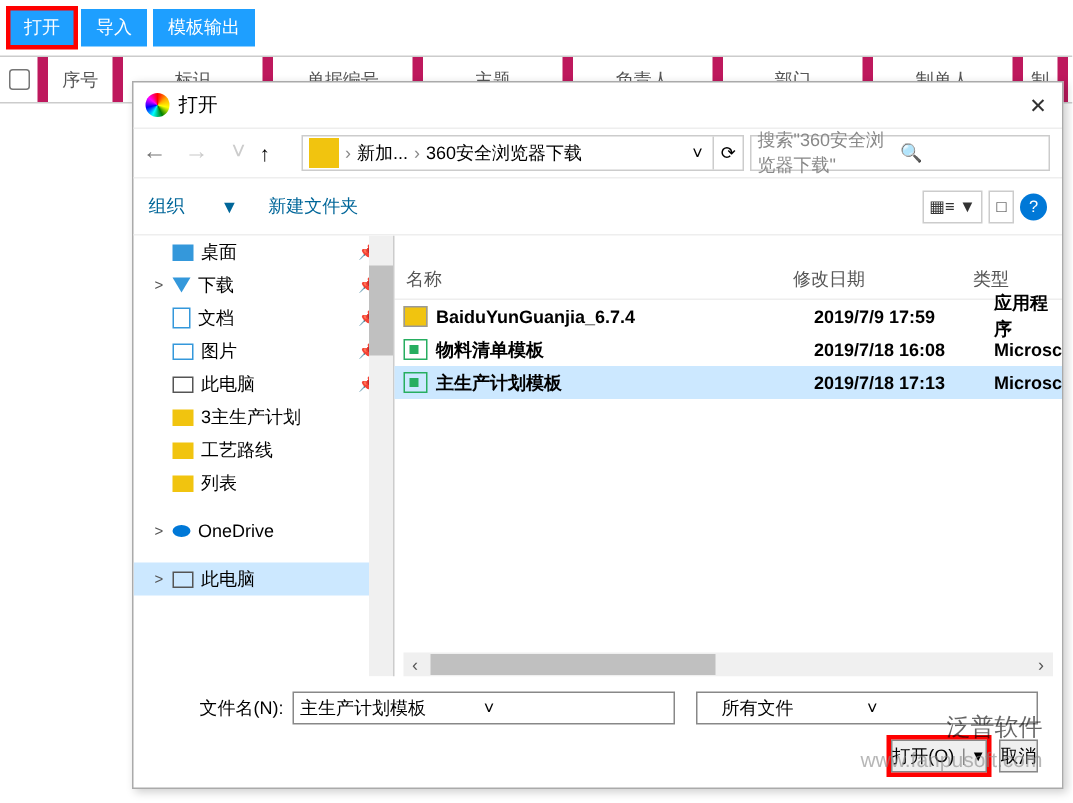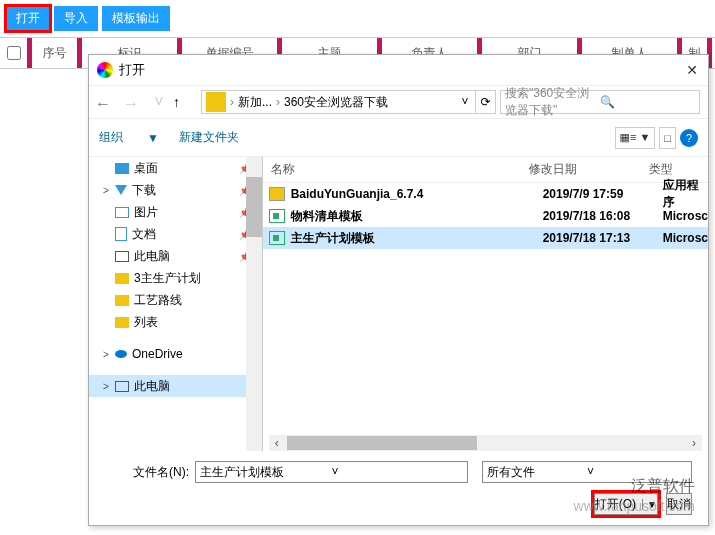--- a/index.html
+++ b/index.html
@@ -1,21 +1,21 @@
 <!DOCTYPE html>
 <html><head>
 <meta charset="utf-8">
 <style>
 * { box-sizing: border-box; margin: 0; padding: 0; font-family: "Microsoft YaHei", sans-serif; }
 body { width: 715px; height: 535px; background: #fff; position: relative; overflow: hidden; font-size: 12px; }
 .toolbar { display: flex; gap: 4px; padding: 6px; }
 .tbtn { background: #1e9fff; color: #fff; padding: 4px 10px; font-size: 12px; }
 .tbtn.hl { outline: 3px solid #ff0000; outline-offset: -1px; }
 .grid-head { display: flex; border-top: 1px solid #ccc; border-bottom: 1px solid #ccc; height: 32px; align-items: center; color: #555; }
-.grid-head > div { border-right: 5px solid #be185d; height: 100%; display: flex; align-items: center; justify-content: center; }
+.grid-head > div { border-right: 7px solid #be185d; height: 100%; display: flex; align-items: center; justify-content: center; }
 .gh-chk { width: 32px; }
 .gh-seq { width: 50px; }
 .gh-fill { width: 100px; }
 .gh-chk input { width: 14px; height: 14px; }
 .dialog { position: absolute; left: 88px; top: 54px; width: 621px; height: 472px; border: 1px solid #aaa; background: #fff; box-shadow: 2px 2px 6px rgba(0,0,0,0.2); display: flex; flex-direction: column; }
 .dtitle { display: flex; align-items: center; padding: 6px 8px; }
 .dtitle-icon { width: 16px; height: 16px; border-radius: 50%; background: conic-gradient(red,orange,yellow,green,cyan,blue,magenta,red); margin-right: 6px; }
 .dtitle-text { flex: 1; font-size: 13px; }
 .dclose { width: 16px; height: 16px; display: flex; align-items: center; justify-content: center; font-size: 14px; color: #333; }
 .dnav { display: flex; align-items: center; padding: 4px 0; border-top: 1px solid #eee; border-bottom: 1px solid #eee; height: 34px; }
@@ -44,21 +44,21 @@
 .i-desk { display: inline-block; width: 14px; height: 11px; background: #3498db; margin-right: 5px; }
 .i-dl { display: inline-block; width: 0; height: 0; border-left: 6px solid transparent; border-right: 6px solid transparent; border-top: 10px solid #3498db; margin-right: 5px; }
 .i-doc { display: inline-block; width: 12px; height: 14px; border: 1px solid #3498db; margin-right: 5px; }
 .i-pic { display: inline-block; width: 14px; height: 11px; border: 1px solid #3498db; margin-right: 5px; }
 .i-pc { display: inline-block; width: 14px; height: 11px; border: 1px solid #555; margin-right: 5px; }
 .i-od { display: inline-block; width: 12px; height: 8px; border-radius: 50%; background: #0078d7; margin-right: 5px; }
 .node.sel { background: #cce8ff; }
 .chev { width: 12px; color: #555; font-size: 10px; }
 .scroll-v { position: absolute; right: 0; top: 0; bottom: 0; width: 16px; background: #f0f0f0; }
 .scroll-thumb { background: #c0c0c0; width: 100%; height: 60px; margin-top: 20px; }
-.dlist { flex: 1; display: flex; flex-direction: column; }
+.dlist { flex: 1; display: flex; flex-direction: column; margin-top: 17px; }
 .dlist-head { display: flex; height: 26px; border-bottom: 1px solid #eee; align-items: center; color: #555; }
 .dlist-head > div { padding-left: 8px; }
 .col-name { width: 258px; }
 .col-date { width: 120px; }
 .col-type { flex: 1; }
 .frow { display: flex; height: 22px; align-items: center; padding-left: 6px; font-weight: bold; }
 .frow.sel { background: #cce8ff; }
 .ficon { width: 16px; height: 14px; margin-right: 6px; }
 .fi-exe { background: #f1c40f; border: 1px solid #999; }
 .fi-xls { border: 1px solid #27ae60; position: relative; }
@@ -67,21 +67,21 @@
 .frow .col-date { width: 120px; }
 .dlist-body { flex: 1; position: relative; }
 .scroll-h { position: absolute; left: 6px; right: 6px; bottom: 0; height: 16px; background: #f0f0f0; display: flex; align-items: center; }
 .scroll-h .sbtn { width: 16px; text-align: center; color: #555; }
 .scroll-h .sthumb { background: #c0c0c0; height: 14px; width: 190px; margin-left: 2px; }
 .dfoot { padding: 10px 16px; display: flex; flex-direction: column; gap: 10px; }
 .frow1 { display: flex; align-items: center; }
 .flabel { width: 84px; text-align: right; margin-right: 6px; }
 .fncombo { flex: 1; border: 1px solid #888; height: 22px; display: flex; align-items: center; padding: 0 4px; margin-right: 14px; }
 .fncombo span { flex: 1; }
-.ftype { width: 210px; border: 1px solid #888; height: 22px; display: flex; align-items: center; padding: 0 4px; }
+.ftype { width: 228px; border: 1px solid #888; height: 22px; display: flex; align-items: center; padding: 0 16px; }
 .ftype span { flex: 1; }
 .frow2 { display: flex; justify-content: flex-end; gap: 8px; }
 .dbtn { border: 1px solid #888; height: 22px; padding: 0 0; display: flex; align-items: center; background: #efefef; }
 .dbtn.open { outline: 3px solid #ff0000; outline-offset: 0; }
 .dbtn .dd { border-left: 1px solid #888; margin-left: 6px; padding-left: 4px; font-size: 10px; }
 .wm { position: absolute; right: 20px; bottom: 20px; opacity: 0.6; color: #888; font-size: 14px; pointer-events: none; text-align: right; line-height: 1.3; }
 .wm .brand { color: #000000; font-size: 16px; }
 </style>
 </head>
 <body>
@@ -150,28 +150,28 @@
           <span class="pin">📌</span>
         </div>
         <div class="node">
           <span class="chev">&gt;</span>
           <span class="i-dl"></span>
           <span>下载</span>
           <span class="pin">📌</span>
         </div>
         <div class="node">
           <span class="chev"></span>
+          <span class="i-doc"></span>
+          <span>文档</span>
+          <span class="pin">📌</span>
+        </div>
+        <div class="node">
+          <span class="chev"></span>
           <span class="i-pic"></span>
           <span>图片</span>
-          <span class="pin">📌</span>
-        </div>
-        <div class="node">
-          <span class="chev"></span>
-          <span class="i-doc"></span>
-          <span>文档</span>
           <span class="pin">📌</span>
         </div>
         <div class="node">
           <span class="chev"></span>
           <span class="i-pc"></span>
           <span>此电脑</span>
           <span class="pin">📌</span>
         </div>
         <div class="node">
           <span class="chev"></span>

